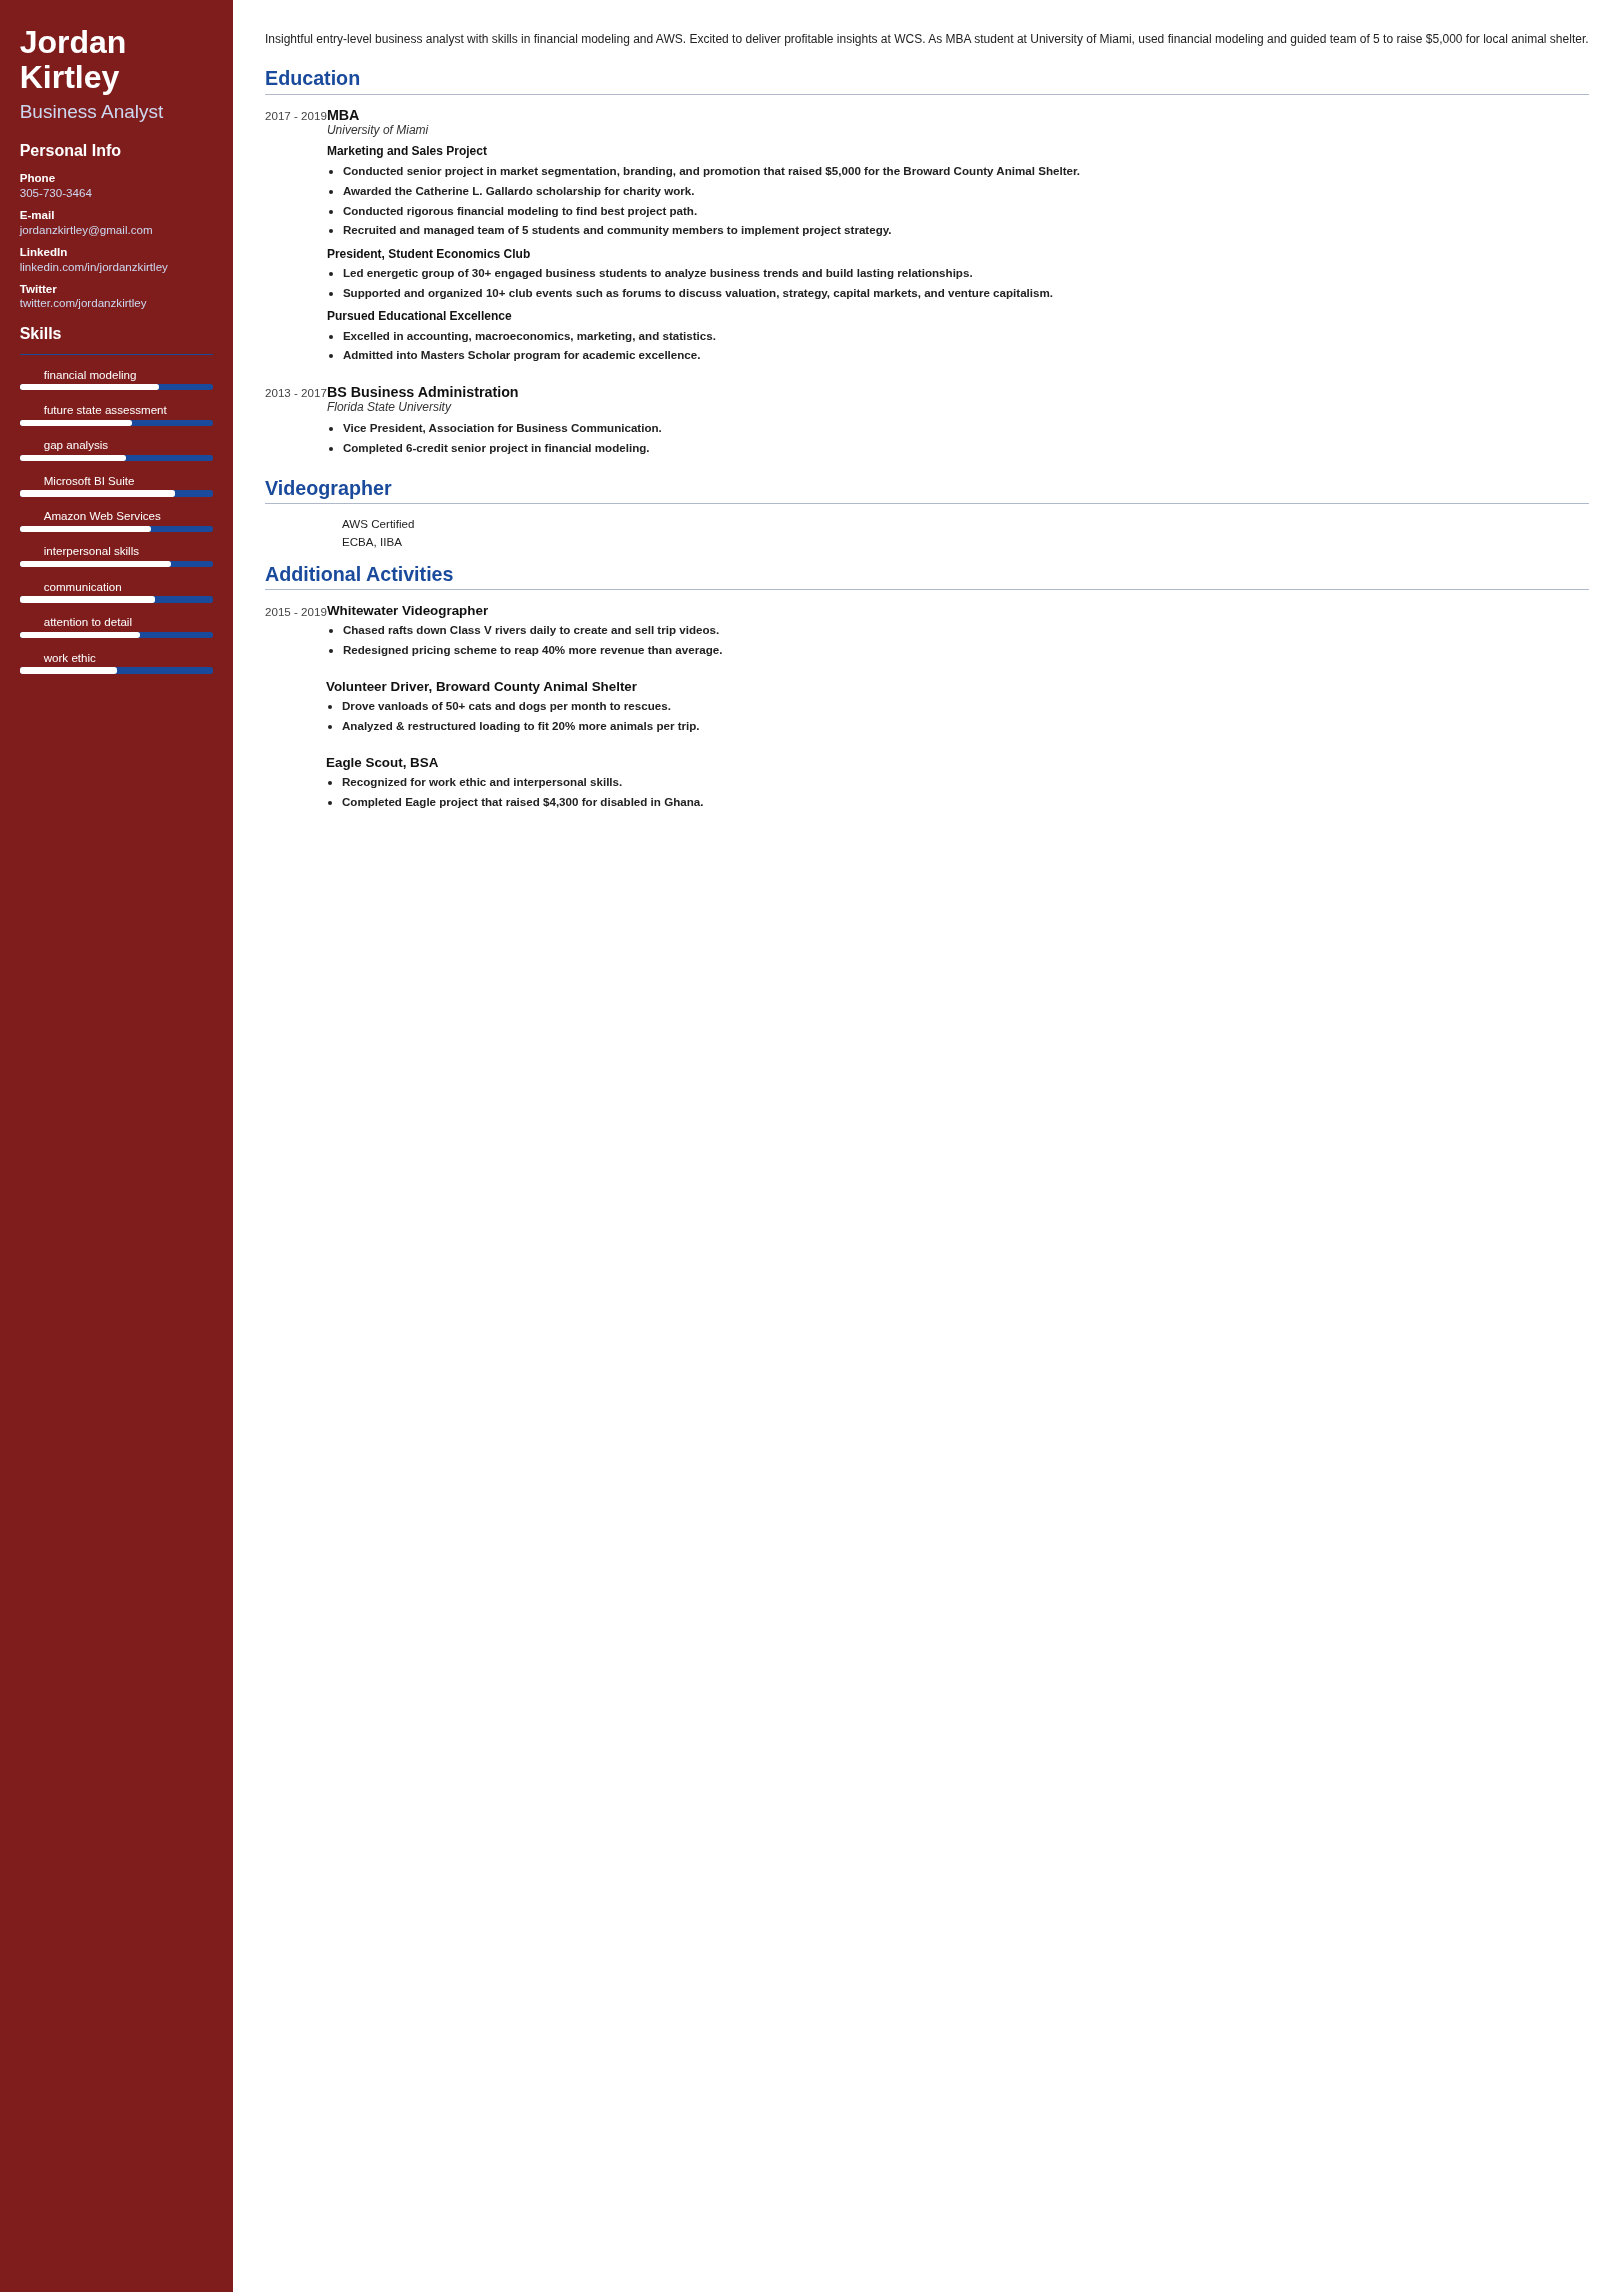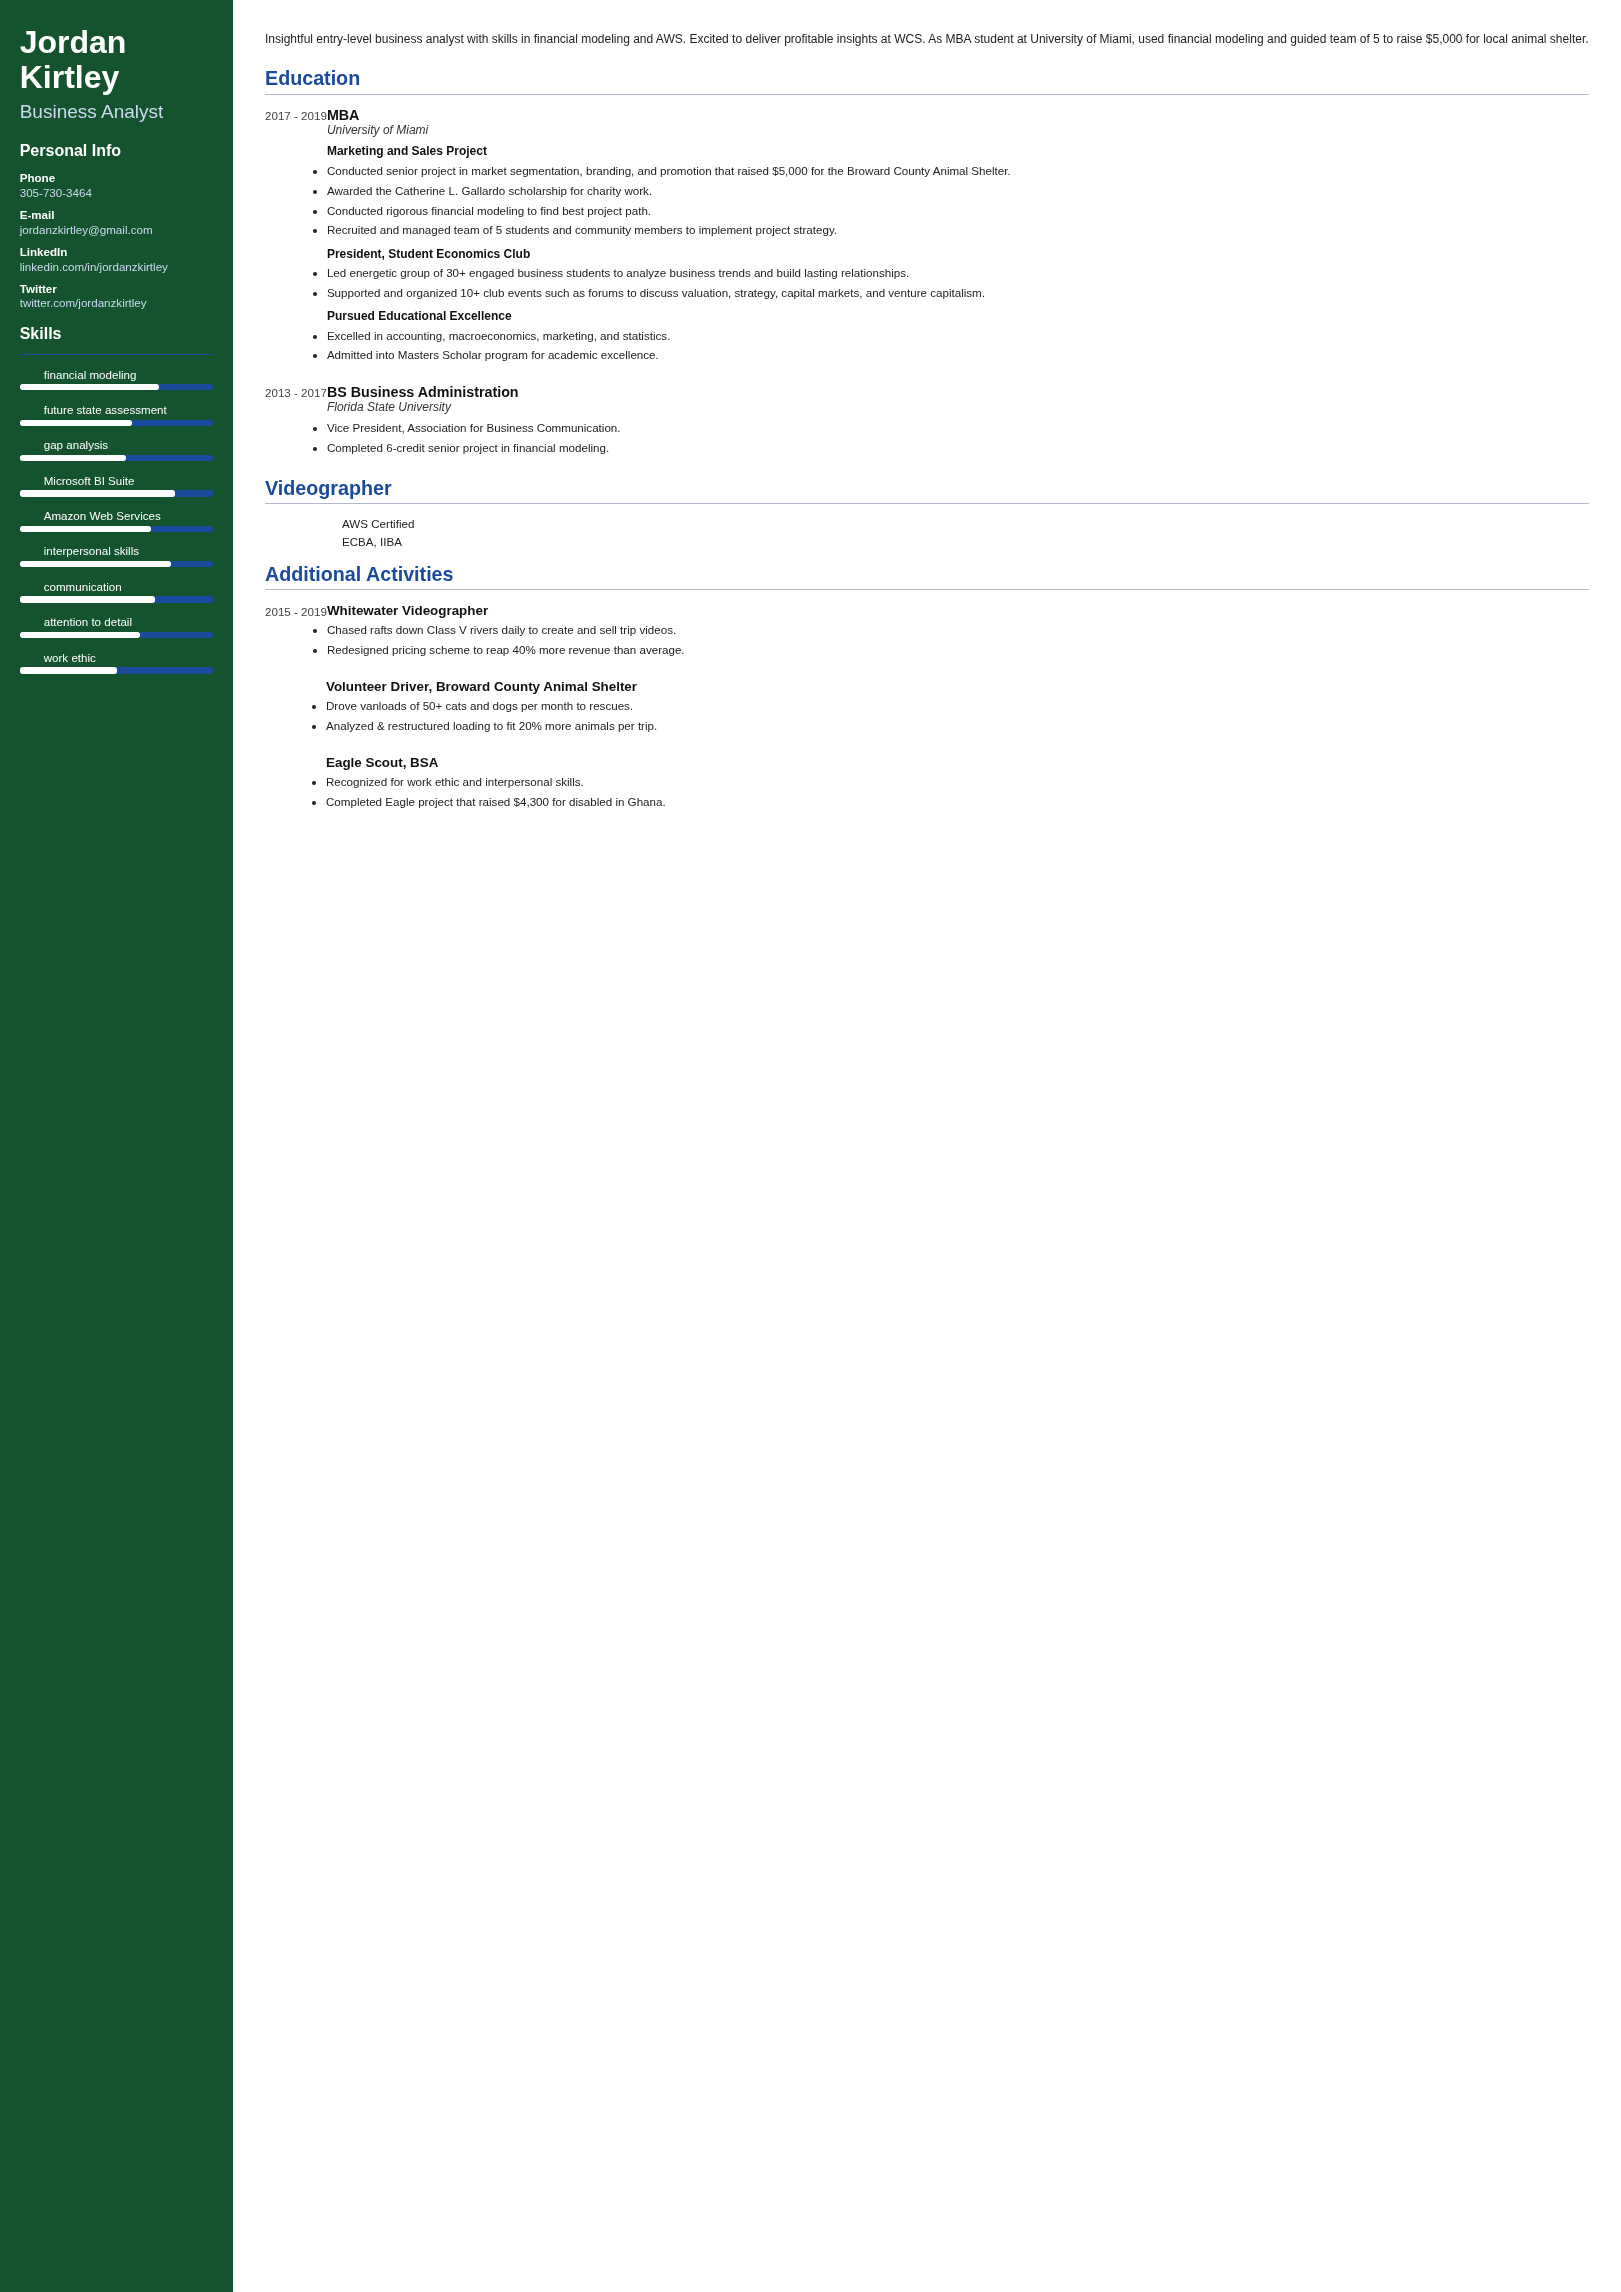--- a/index.html
+++ b/index.html
@@ -6,21 +6,21 @@
     body {
       font-family: Arial, sans-serif;
       font-size: 12.5px;
       background: #fff;
       display: flex;
       min-height: 100vh;
     }
     .sidebar {
       width: 233px;
       min-width: 233px;
-      background: #14532d;
+      background: #7f1d1d;
       color: #fff;
       padding: 25px 19.7px 25px 19.7px;
     }
     .sidebar-name {
       font-size: 32px;
       font-weight: 900;
       line-height: 1.1;
       margin-bottom: 5.4px;
     }
     .sidebar-title {
@@ -123,21 +123,23 @@
     }
     .entry-project-title {
       font-weight: 800;
       font-size: 12px;
       color: #111;
       margin-top: 7.2px;
       margin-bottom: 3.6px;
     }
     .entry-bullets {
       list-style: disc;
+      margin-left: 16px;
       margin-bottom: 5.4px;
+      font-weight: bold;
     }
     .entry-bullets li {
       font-size: 11.6px;
       color: #222;
       line-height: 1.55;
       margin-bottom: 1.8px;
     }
     .cert-entry {
       margin-left: 77px;
       font-size: 11.6px;

